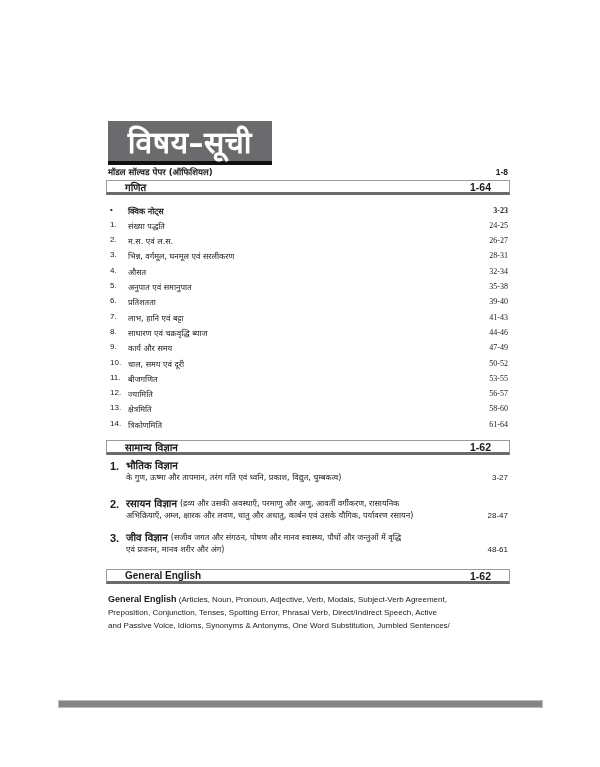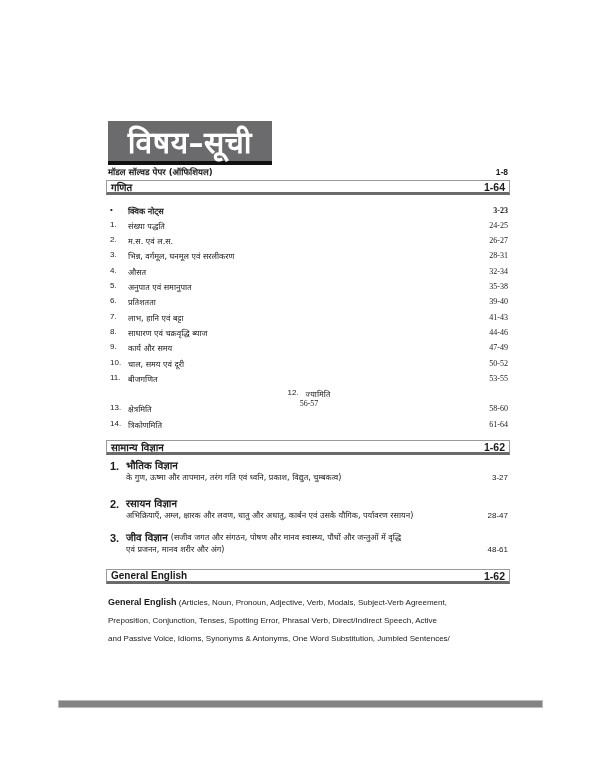--- a/index.html
+++ b/index.html
@@ -19,41 +19,41 @@
   .row {
     position: absolute; left: 108px; width: 400px; display: flex;
     justify-content: space-between; align-items: baseline; font-size: 8.5px; gap: 44px;
   }
   .row .pg { font-weight: bold; font-family: "Liberation Sans", sans-serif; }
   .top-row { top: 166px; font-weight: bold; }
   .section {
     position: absolute; left: 106px; width: 404px; height: 15px;
     border: 1px solid #9a9a9a; border-bottom: 3px solid #6b6b6b;
     display: flex; justify-content: space-between; align-items: center;
-    padding: 0 4px; box-sizing: border-box; font-size: 10px; font-weight: bold;
+    padding: 0 18px; box-sizing: border-box; font-size: 10px; font-weight: bold;
   }
   .section .pg { font-family: "Liberation Sans", sans-serif; font-size: 10.5px; }
   .item {
     position: absolute; left: 110px; width: 398px; display: flex;
     justify-content: space-between; font-size: 8px; height: 12px; align-items: center;
   }
   .item .lbl { display: flex; gap: 4px; }
   .item .num { display: inline-block; min-width: 14px; font-family: "Liberation Sans", sans-serif; }
   .item .pg { font-family: Liberation Serif, serif; font-size: 8px; }
   .item.bold .txt, .item.bold .pg { font-weight: bold; }
   .sci {
     position: absolute; left: 110px; width: 398px; font-size: 8px; line-height: 12px;
   }
   .sci .head { display: flex; }
   .sci .n { font-weight: bold; font-size: 11px; min-width: 16px; font-family: "Liberation Sans", sans-serif; }
   .sci .h { font-weight: bold; font-size: 10px; margin-right: 3px; }
   .sci .line2 { display: flex; justify-content: space-between; padding-left: 16px; }
   .sci .pg { font-family: "Liberation Sans", sans-serif; text-align: center; }
   .eng {
-    position: absolute; left: 108px; width: 400px; font-size: 8px; line-height: 18px;
+    position: absolute; left: 108px; width: 400px; font-size: 8px; line-height: 13px;
     font-family: "Liberation Sans", sans-serif;
   }
   .eng b { font-size: 9px; }
   .eng .last { display: flex; justify-content: space-between; }
   .footer-bar {
     position: absolute; left: 58px; top: 700px; width: 483px; height: 6px;
     background: #848486; border: 1px solid #bbb;
   }
 </style>
 </head>
@@ -149,21 +149,21 @@
       </span>
       <span class="pg">50-52</span>
     </div>
     <div class="item" style="top: 372.3px;">
       <span class="lbl">
         <span class="num">11.</span>
         <span class="txt">बीजगणित</span>
       </span>
       <span class="pg">53-55</span>
     </div>
-    <div class="item" style="top: 387.6px; flex-direction: column;">
+    <div class="item" style="top: 387.6px;">
       <span class="lbl">
         <span class="num">12.</span>
         <span class="txt">ज्यामिति</span>
       </span>
       <span class="pg">56-57</span>
     </div>
     <div class="item" style="top: 402.9px;">
       <span class="lbl">
         <span class="num">13.</span>
         <span class="txt">क्षेत्रमिति</span>
@@ -192,20 +192,21 @@
   <div class="line2">
       <span>के गुण, ऊष्मा और तापमान, तरंग गति एवं ध्वनि, प्रकाश, विद्युत, चुम्बकत्व)</span>
       <span class="pg">3-27</span>
     </div>
 </div>
 
 <div class="sci" style="top:498px;">
   <div class="head">
       <span class="n">2.</span>
       <span class="h">रसायन विज्ञान</span>
+      <span>(द्रव्य और उसकी अवस्थाएँ, परमाणु और अणु, आवर्ती वर्गीकरण, रासायनिक</span>
     </div>
   <div class="line2">
       <span>अभिक्रियाएँ, अम्ल, क्षारक और लवण, धातु और अधातु, कार्बन एवं उसके यौगिक, पर्यावरण रसायन)</span>
       <span class="pg">28-47</span>
     </div>
 </div>
 
 <div class="sci" style="top:532px;">
   <div class="head">
       <span class="n">3.</span>

